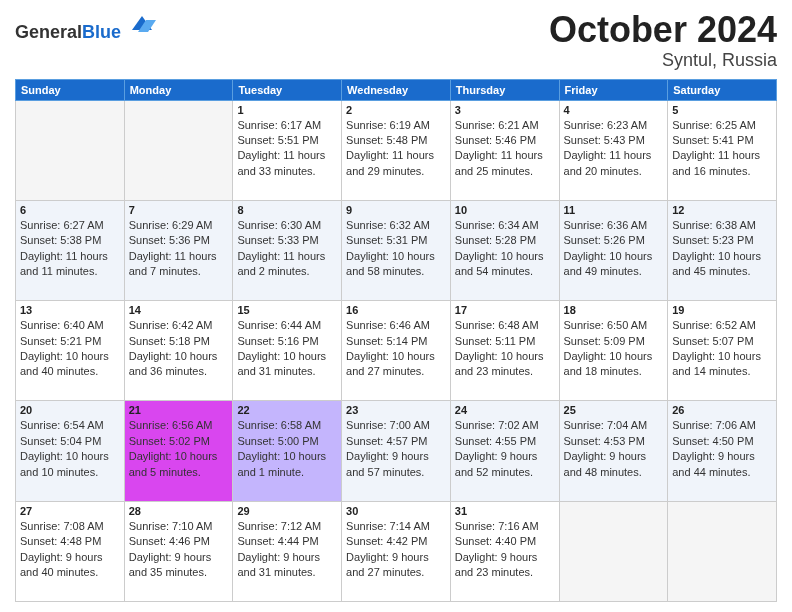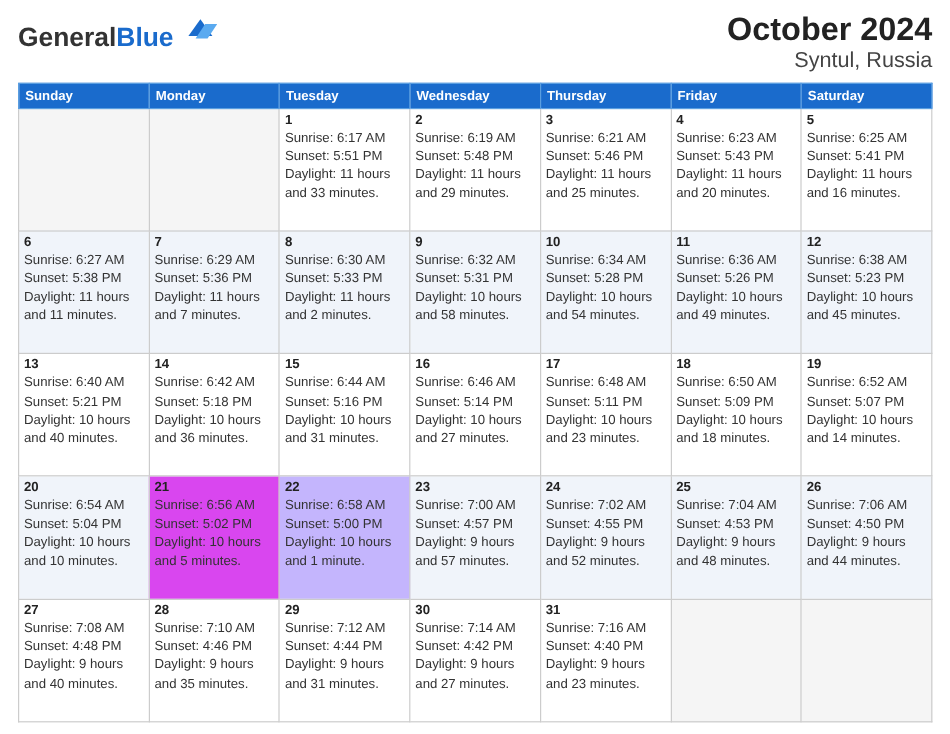--- a/index.html
+++ b/index.html
@@ -21,35 +21,35 @@
       display: flex;
       justify-content: space-between;
       align-items: flex-start;
       margin-bottom: 8px;
     }
     .logo {
       display: flex;
       align-items: center;
     }
     .logo-text {
-      font-size: 22px;
+      font-size: 18px;
       font-weight: bold;
     }
     .logo-general { color: #333; }
     .logo-blue { color: #1a6bcc; }
     .logo-icon {
       width: 28px;
       height: 28px;
       margin-left: 2px;
     }
     .title-block {
       text-align: right;
     }
     .month-title {
-      font-size: 27px;
+      font-size: 36px;
       font-weight: bold;
       color: #222;
       line-height: 1.1;
     }
     .subtitle {
       font-size: 18px;
       color: #444;
     }
     .calendar {
       width: 100%;

